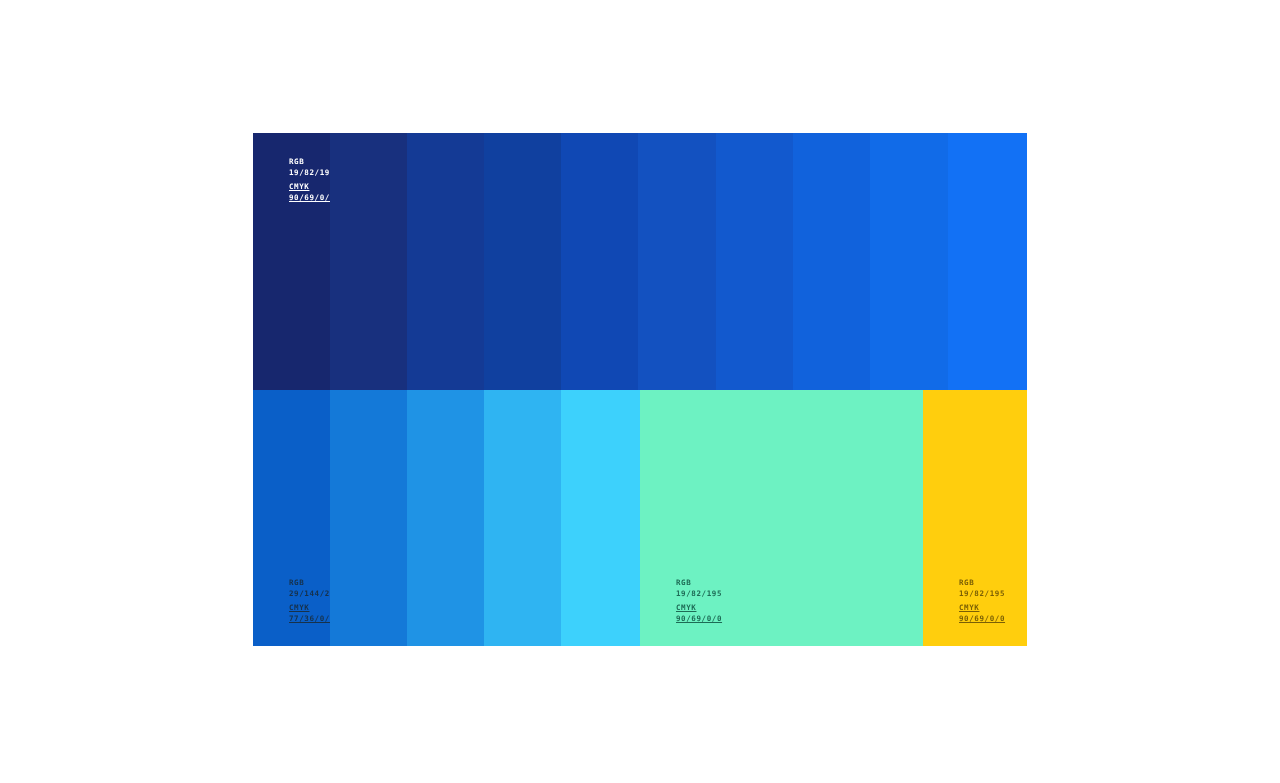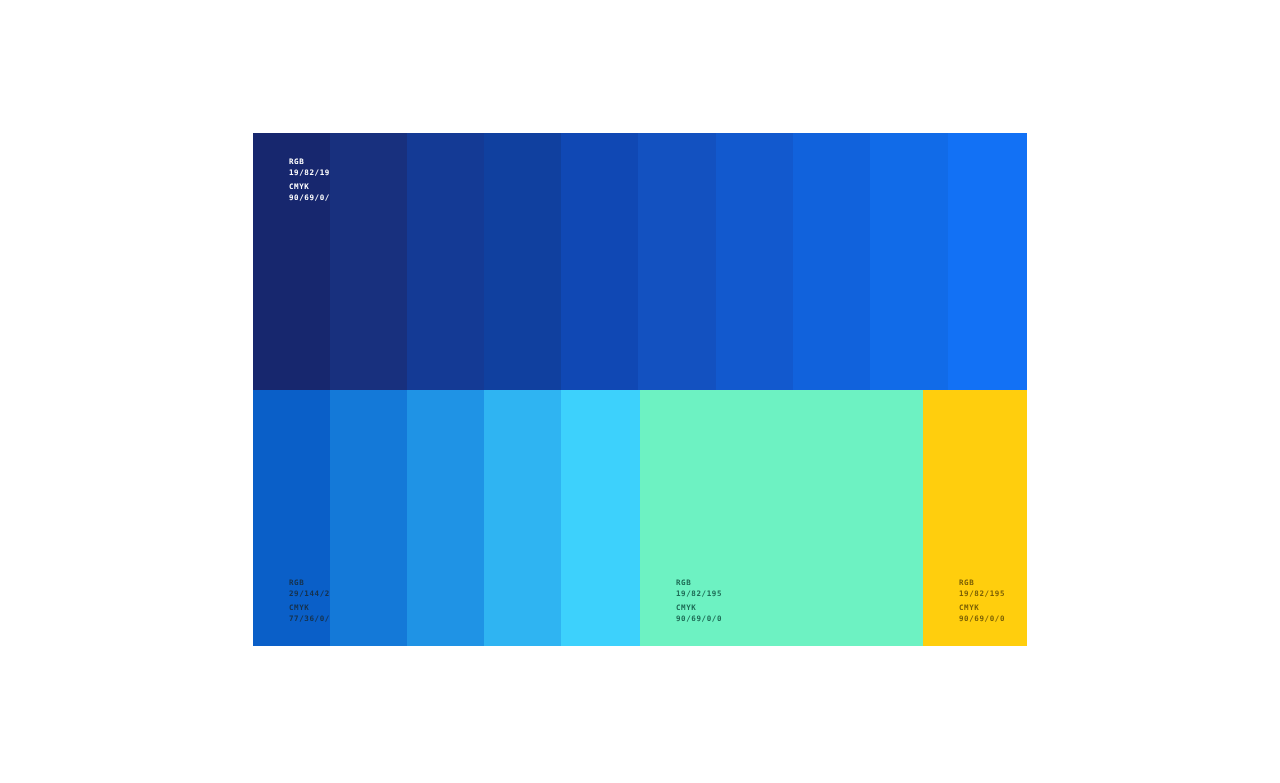--- a/index.html
+++ b/index.html
@@ -48,21 +48,21 @@
     white-space: nowrap;
     letter-spacing: 0.08em;
     font-size: 7.5px;
     font-weight: bold;
     pointer-events: none;
   }
   .swatch-label.label-top    { top: 25px; }
   .swatch-label.label-bottom { bottom: 24px; }
 
   .label-group { margin-bottom: 7px; }
-  .label-group:last-child { margin-bottom: 0; }
+  .label-group:last-child { margin-bottom: 0; text-decoration: underline; }
 
   .label-key {
     display: block;
     margin-bottom: 3px;
   }
   .label-val {
     display: block;
   }
 
   .on-dark  { color: #ffffff; }

